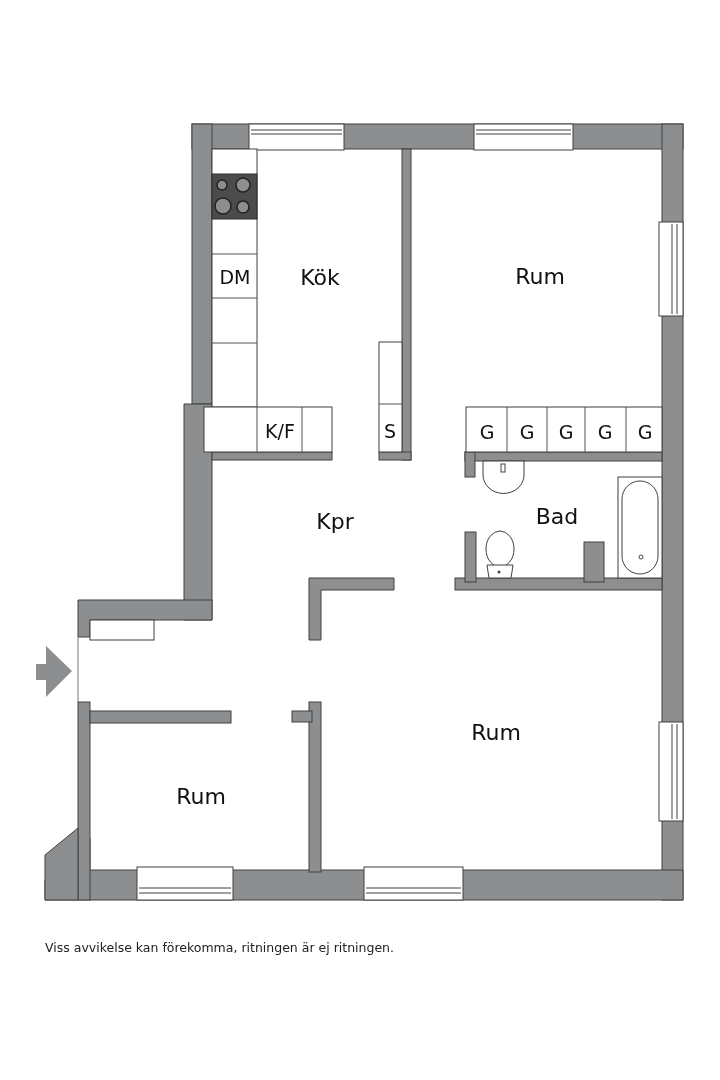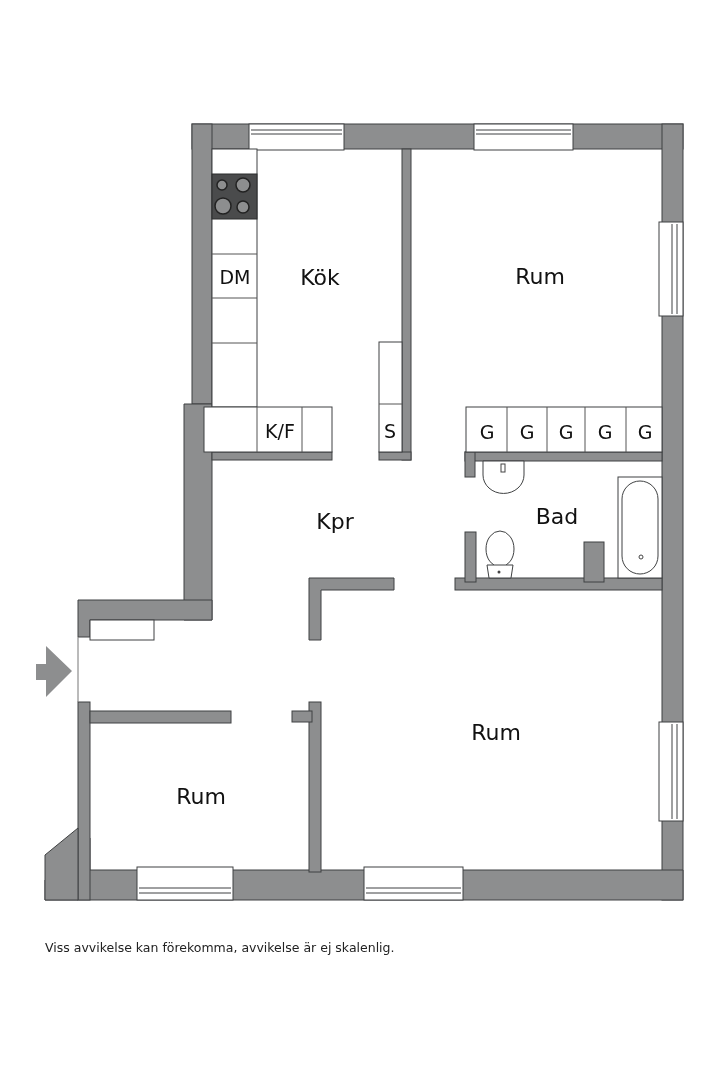--- a/index.html
+++ b/index.html
@@ -170,13 +170,13 @@
     <text class="unit-label" x="280" y="438" text-anchor="middle">K/F</text>
     <text class="unit-label" x="390" y="438" text-anchor="middle">S</text>
     <text class="unit-label" x="487" y="439" text-anchor="middle">G</text>
     <text class="unit-label" x="527" y="439" text-anchor="middle">G</text>
     <text class="unit-label" x="566" y="439" text-anchor="middle">G</text>
     <text class="unit-label" x="605" y="439" text-anchor="middle">G</text>
     <text class="unit-label" x="645" y="439" text-anchor="middle">G</text>
   </g>
 </svg>
 
-<div class="disclaimer">Viss avvikelse kan förekomma, avvikelse är ej skalenlig.</div>
+<div class="disclaimer">Viss avvikelse kan förekomma, ritningen är ej ritningen.</div>
 
 </body></html>

